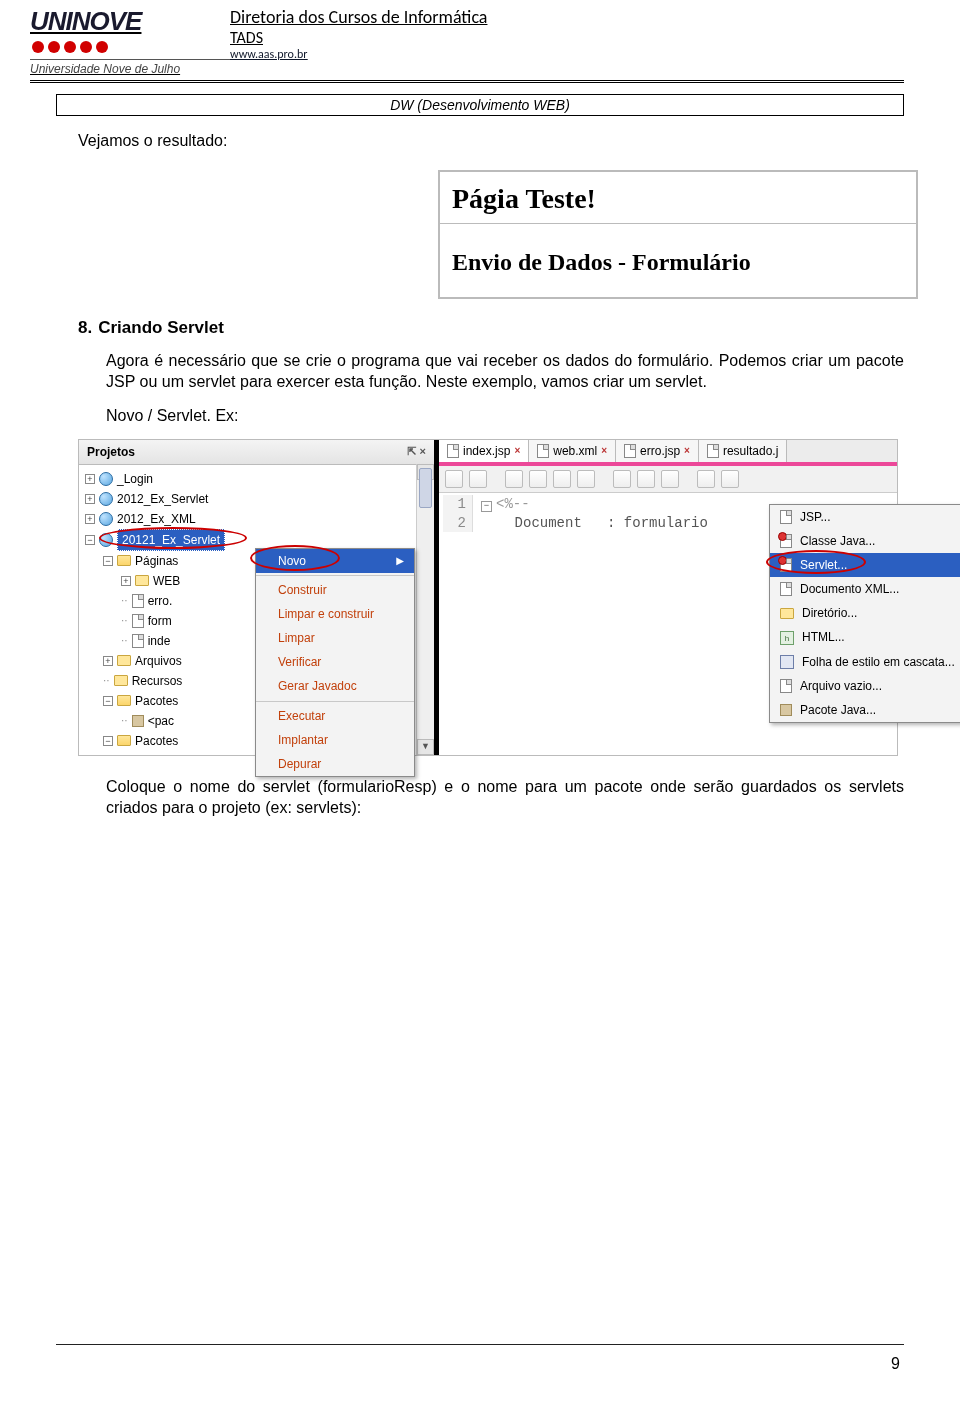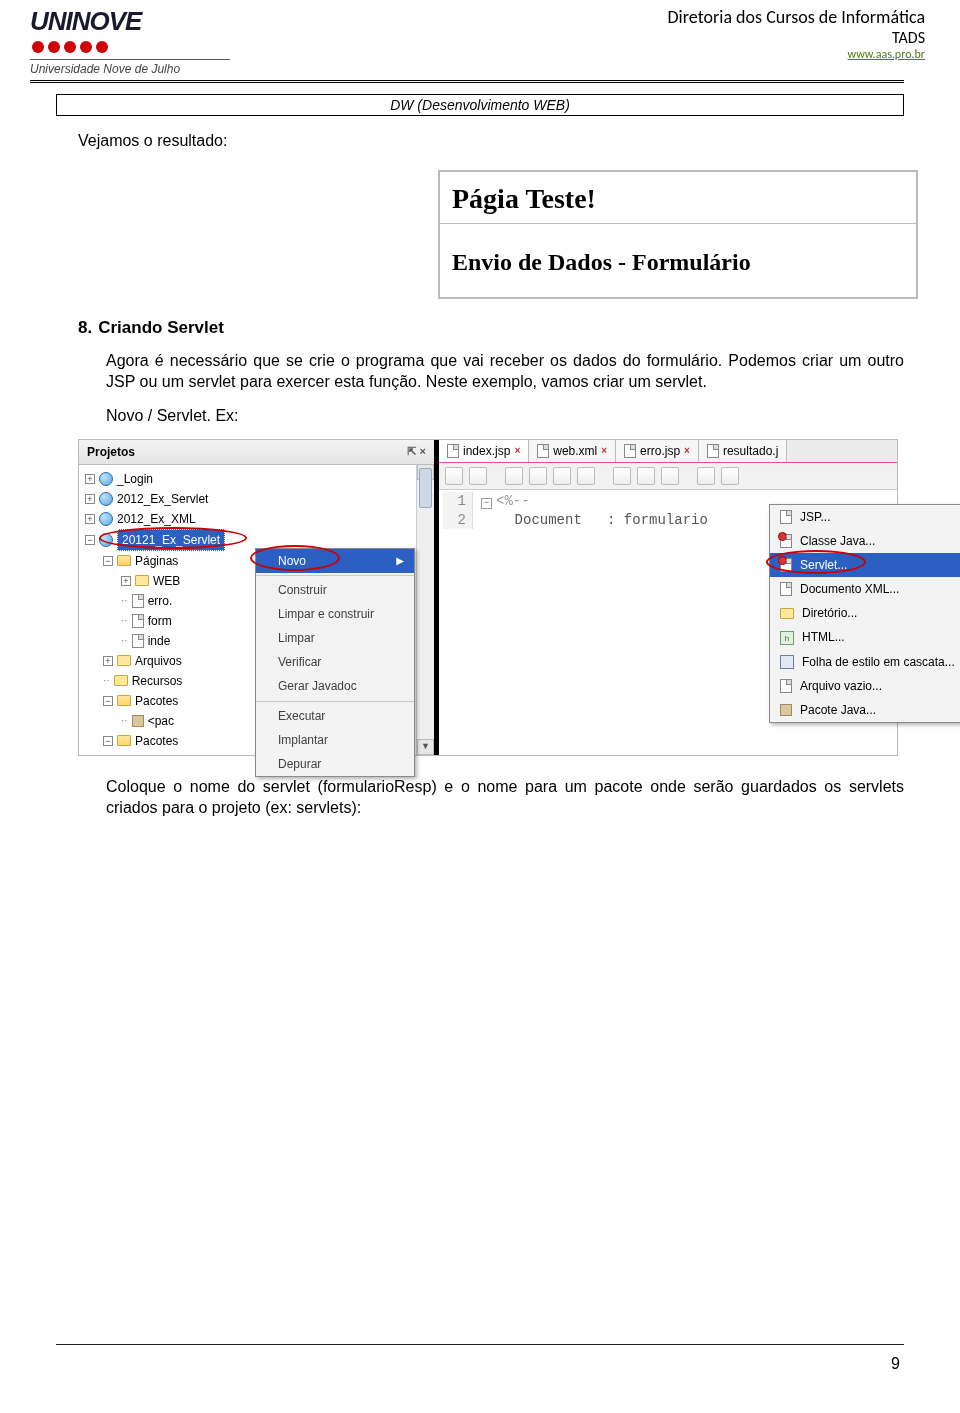--- a/index.html
+++ b/index.html
@@ -6,33 +6,34 @@
   body {
     width: 960px;
     height: 1413px;
     background: #fff;
     font-family: Arial, Helvetica, sans-serif;
     color: #000;
     position: relative;
   }
   .page-header {
     display: flex;
-    padding: 6px 35px 0 30px;
+    padding: 6px 56px 0 30px;
     align-items: flex-start;
     justify-content: space-between;
+    text-decoration: underline;
   }
   .logo { width: 200px; }
   .logo-text { font-size: 26px; font-weight: bold; font-style: italic; color: #1a1a2e; letter-spacing: -1px; }
   .dots { display: flex; gap: 4px; margin: 4px 0 6px 2px; }
   .dot { width: 12px; height: 12px; border-radius: 50%; background: #d10000; }
   .tagline { font-size: 12px; color: #444; font-style: italic; border-top: 1px solid #555; padding-top: 2px; }
-  .center-head { text-align: right; flex: 1; font-family: Calibri, Arial, sans-serif; }
+  .center-head { text-align: left; flex: 1; font-family: Calibri, Arial, sans-serif; }
   .center-head .l1 { font-size: 18px; }
   .center-head .l2 { font-size: 16px; }
-  .center-head .l3 { font-size: 12px; color: #4d7c0f; text-decoration: underline; }
+  .center-head .l3 { font-size: 12px; color: #0f172a; text-decoration: underline; }
   .right-head { text-align: right; font-family: Calibri, Arial, sans-serif; }
   .right-head .l1 { font-size: 18px; font-weight: bold; }
   .right-head .l2 { font-size: 16px; }
   .right-head .l3 { font-size: 15px; border-bottom: 1px solid #000; padding-bottom: 2px; }
   .double-rule { border-top: 3px double #000; margin: 4px 56px 0 30px; height: 4px; }
   .course-box {
     margin: 10px 56px 0 56px;
     border: 1px solid #000;
     text-align: center;
     font-style: italic;
@@ -103,28 +104,28 @@
   .vscroll .arrow { position:absolute; left:0; right:0; height:16px; text-align:center; font-size:9px; color:#555; background:#e6e6e6; border:1px solid #bbb;}
   .vscroll .arrow.up{top:-0px;} .vscroll .arrow.dn{bottom:0;}
 
   
   .ctx1 {
     position: absolute; left: 176px; top: 108px; width: 160px;
     background: #f3f3f3; border: 1px solid #8a8a8a;
     box-shadow: 2px 2px 4px rgba(0,0,0,.3);
     z-index: 5;
   }
-  .ctx1 .item { padding: 4px 10px 4px 22px; color:#404040; display:flex; justify-content:space-between; align-items:center; }
+  .ctx1 .item { padding: 4px 10px 4px 22px; color:#c2410c; display:flex; justify-content:space-between; align-items:center; }
   .ctx1 .item.novo { background: #2b5fc1; color: #fff; }
   .ctx1 .sep { border-top:1px solid #c8c8c8; margin:2px 0;}
   .arrow-r { font-size:10px; }
 
   
   .ide-right { flex:1; display:flex; flex-direction:column; position:relative; background:#fff;}
-  .tabs { display:flex; background:#ececec; border-bottom:1px solid #ec4899; }
+  .tabs { display:flex; background:#ececec; border-bottom:4px solid #ec4899; }
   .tab { display:flex; align-items:center; gap:4px; padding:3px 8px; border-right:1px solid #bbb; background:#f6f6f6;}
   .tab.active{ background:#fff;}
   .tab .x{ color:#b33; font-size:10px; font-weight:bold;}
   .tbicon{ width:12px; height:14px; background:#fff; border:1px solid #888; position:relative;}
   .tbicon::after{content:"";position:absolute;top:0;right:0;width:4px;height:4px;background:#ddd;border-left:1px solid #888;border-bottom:1px solid #888;}
   .toolbar { display:flex; gap:6px; padding:4px 6px; background:#f1f1f1; border-bottom:1px solid #ccc;}
   .tb { width:18px; height:18px; border:1px solid #bcbcbc; background:linear-gradient(#fff,#eee); border-radius:2px;}
   .code { font-family: "Courier New", monospace; font-size:14px; color:#555; padding:2px 0 0 4px; }
   .code .gutter { display:inline-block; width:30px; text-align:right; color:#8a8a8a; border-right:1px solid #ddd; padding-right:6px; margin-right:8px; background:#f3f3f3;}
   .code .fold { display:inline-block; width:11px; height:11px; border:1px solid #999; text-align:center; line-height:9px; font-size:9px; background:#fff; margin-right:4px;}
@@ -180,21 +181,21 @@
 
   <div class="browser-shot">
     <div class="t1">Págia Teste!</div>
     <hr>
     <div class="t2">Envio de Dados - Formulário</div>
   </div>
 
   <h2>
     <span class="num">8.</span><span>Criando Servlet</span>
   </h2>
-  <p class="justify" style="margin-left:28px;">Agora é necessário que se crie o programa que vai receber os dados do formulário. Podemos criar um outro JSP ou um servlet para exercer esta função. Neste exemplo, vamos criar um servlet.</p>
+  <p class="justify" style="margin-left:28px;">Agora é necessário que se crie o programa que vai receber os dados do formulário. Podemos criar um pacote JSP ou um servlet para exercer esta função. Neste exemplo, vamos criar um servlet.</p>
   <p style="margin-left:28px;">Novo / Servlet. Ex:</p>
 
   <div class="ide">
 
     <div class="ide-left">
       <div class="panel-title">
         <span>Projetos</span>
         <span class="pin">⇱ ×</span>
       </div>
       <div class="tree">

